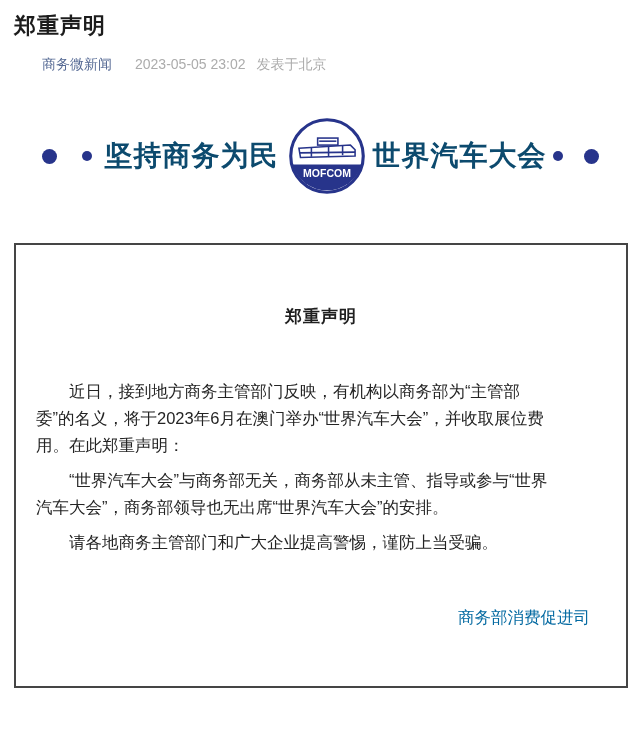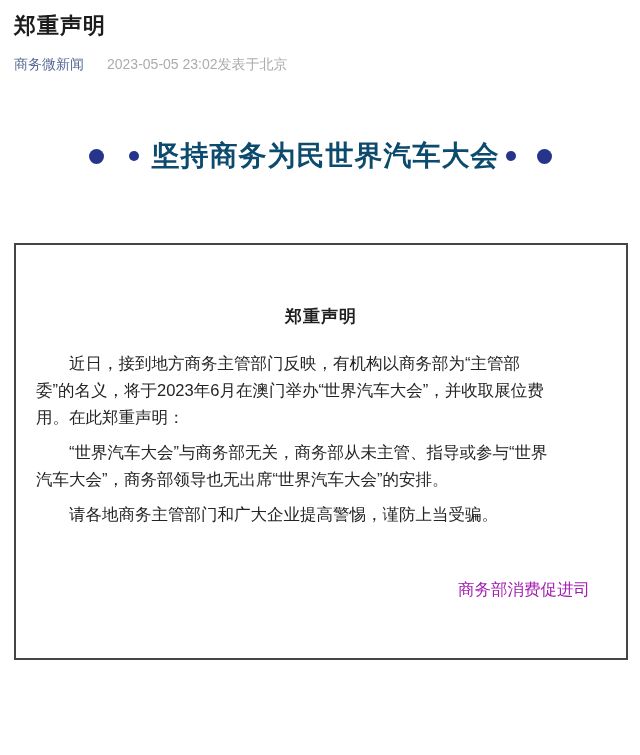--- a/index.html
+++ b/index.html
@@ -21,23 +21,24 @@
   .meta-row {
     margin-top: 17px;
     font-size: 14px;
     display: flex;
     align-items: baseline;
   }
   .meta-source {
     color: #576b95;
     font-weight: 500;
     cursor: pointer;
+    margin-left: 28px;
   }
   .meta-datetime { color: #acacac; margin-left: 23px; }
-  .meta-location { color: #acacac; }
+  .meta-location { color: #acacac; margin-left: 11px; }
 
   
   .banner {
     margin-top: 42px;
     height: 80px;
     display: flex;
     align-items: center;
     justify-content: center;
   }
   .dot-lg, .dot-sm {
@@ -73,55 +74,74 @@
     background: #ffffff;
   }
   .statement-title {
     text-align: center;
     font-size: 17px;
     font-weight: 700;
     color: #1f1f1f;
     letter-spacing: 1px;
   }
   .statement-body {
-    margin-top: 22px;
+    margin-top: 50px;
     max-width: 516px;
   }
   .statement-body p {
     font-size: 16.5px;
     line-height: 27px;
     color: #242424;
     text-indent: 2em;
     margin-bottom: 8px;
   }
   .signature {
     margin-top: 44px;
     text-align: right;
     padding-right: 16px;
     font-size: 16.5px;
-    color: #a21caf;
+    color: #0369a1;
     line-height: 34px;
   }
 </style>
 </head>
 <body>
 
 <div class="header">
   <div class="page-title">郑重声明</div>
   <div class="meta-row">
     <span class="meta-source">商务微新闻</span>
     <span class="meta-datetime">2023-05-05 23:02</span>
     <span class="meta-location">发表于北京</span>
   </div>
 </div>
 
 <div class="banner">
   <span class="dot-lg dot-gap-a"></span>
   <span class="dot-sm dot-gap-b"></span>
   <span class="slogan">坚持商务为民</span>
+  <span class="logo-wrap">
+    <svg viewBox="0 0 100 100" xmlns="http://www.w3.org/2000/svg">
+
+      <circle cx="50" cy="50" r="46.5" fill="#ffffff" stroke="#27348b" stroke-width="4"></circle>
+
+      <g stroke="#27348b" stroke-width="2" fill="none">
+        <rect x="38" y="27" width="26" height="9"></rect>
+        <line x1="40" y1="31" x2="62" y2="31"></line>
+        <path d="M14,40 L80,36 L86,42 L86,50 L16,52 Z"></path>
+        <line x1="15" y1="46" x2="86" y2="45"></line>
+        <line x1="30" y1="39" x2="30" y2="51"></line>
+        <line x1="52" y1="38" x2="52" y2="50"></line>
+        <line x1="70" y1="37" x2="70" y2="49"></line>
+      </g>
+
+      <path d="M5.5,61 A46.5,46.5 0 0 0 94.5,61 L5.5,61 Z" fill="#27348b"></path>
+      <text x="50" y="77" text-anchor="middle" font-size="13.5" font-weight="bold" font-family="Liberation Sans, DejaVu Sans, sans-serif" fill="#ffffff">MOFCOM</text>
+    </svg>
+  </span>
   <span class="slogan">世界汽车大会</span>
   <span class="dot-sm right-sm"></span>
   <span class="dot-lg right-lg"></span>
 </div>
 
 <div class="statement-box">
   <div class="statement-title">郑重声明</div>
   <div class="statement-body">
     <p>近日，接到地方商务主管部门反映，有机构以商务部为“主管部委”的名义，将于2023年6月在澳门举办“世界汽车大会”，并收取展位费用。在此郑重声明：</p>
     <p>“世界汽车大会”与商务部无关，商务部从未主管、指导或参与“世界汽车大会”，商务部领导也无出席“世界汽车大会”的安排。</p>

